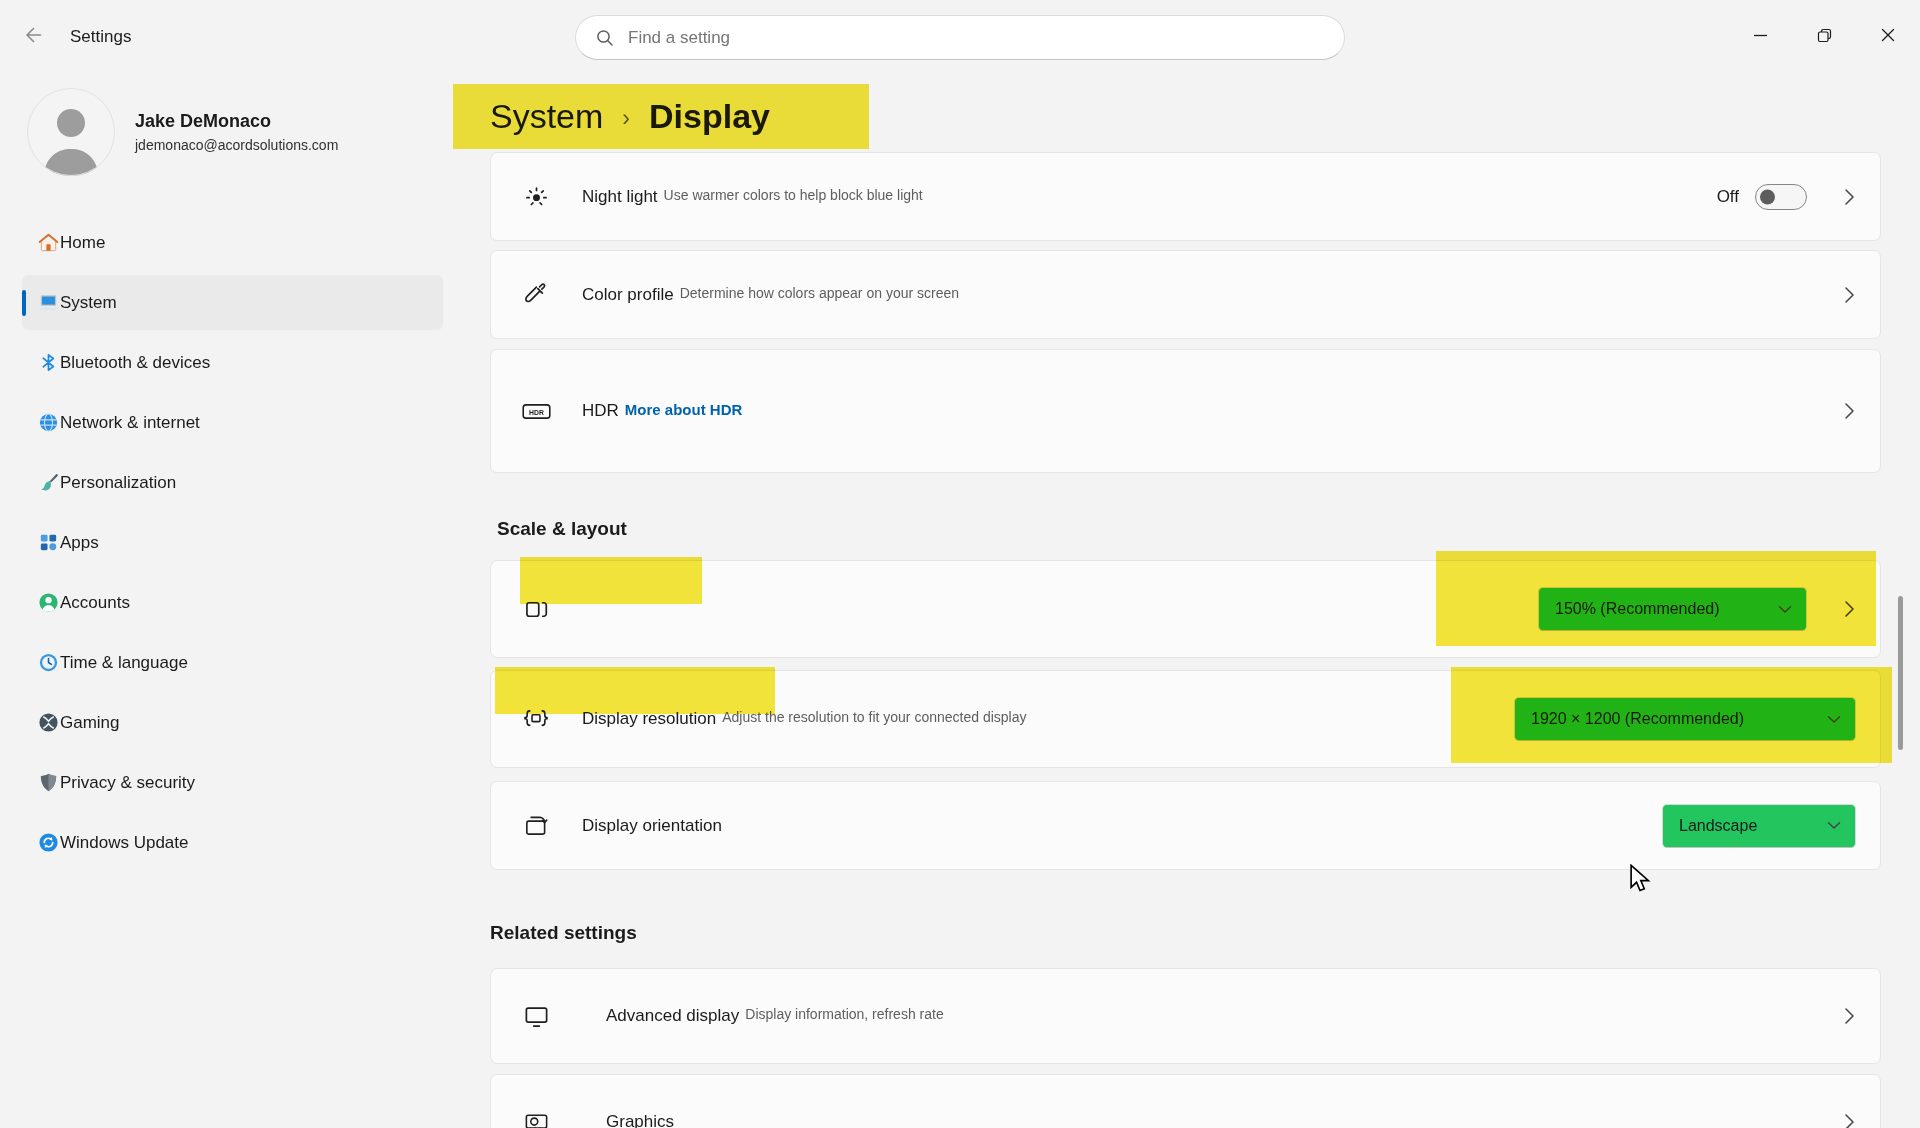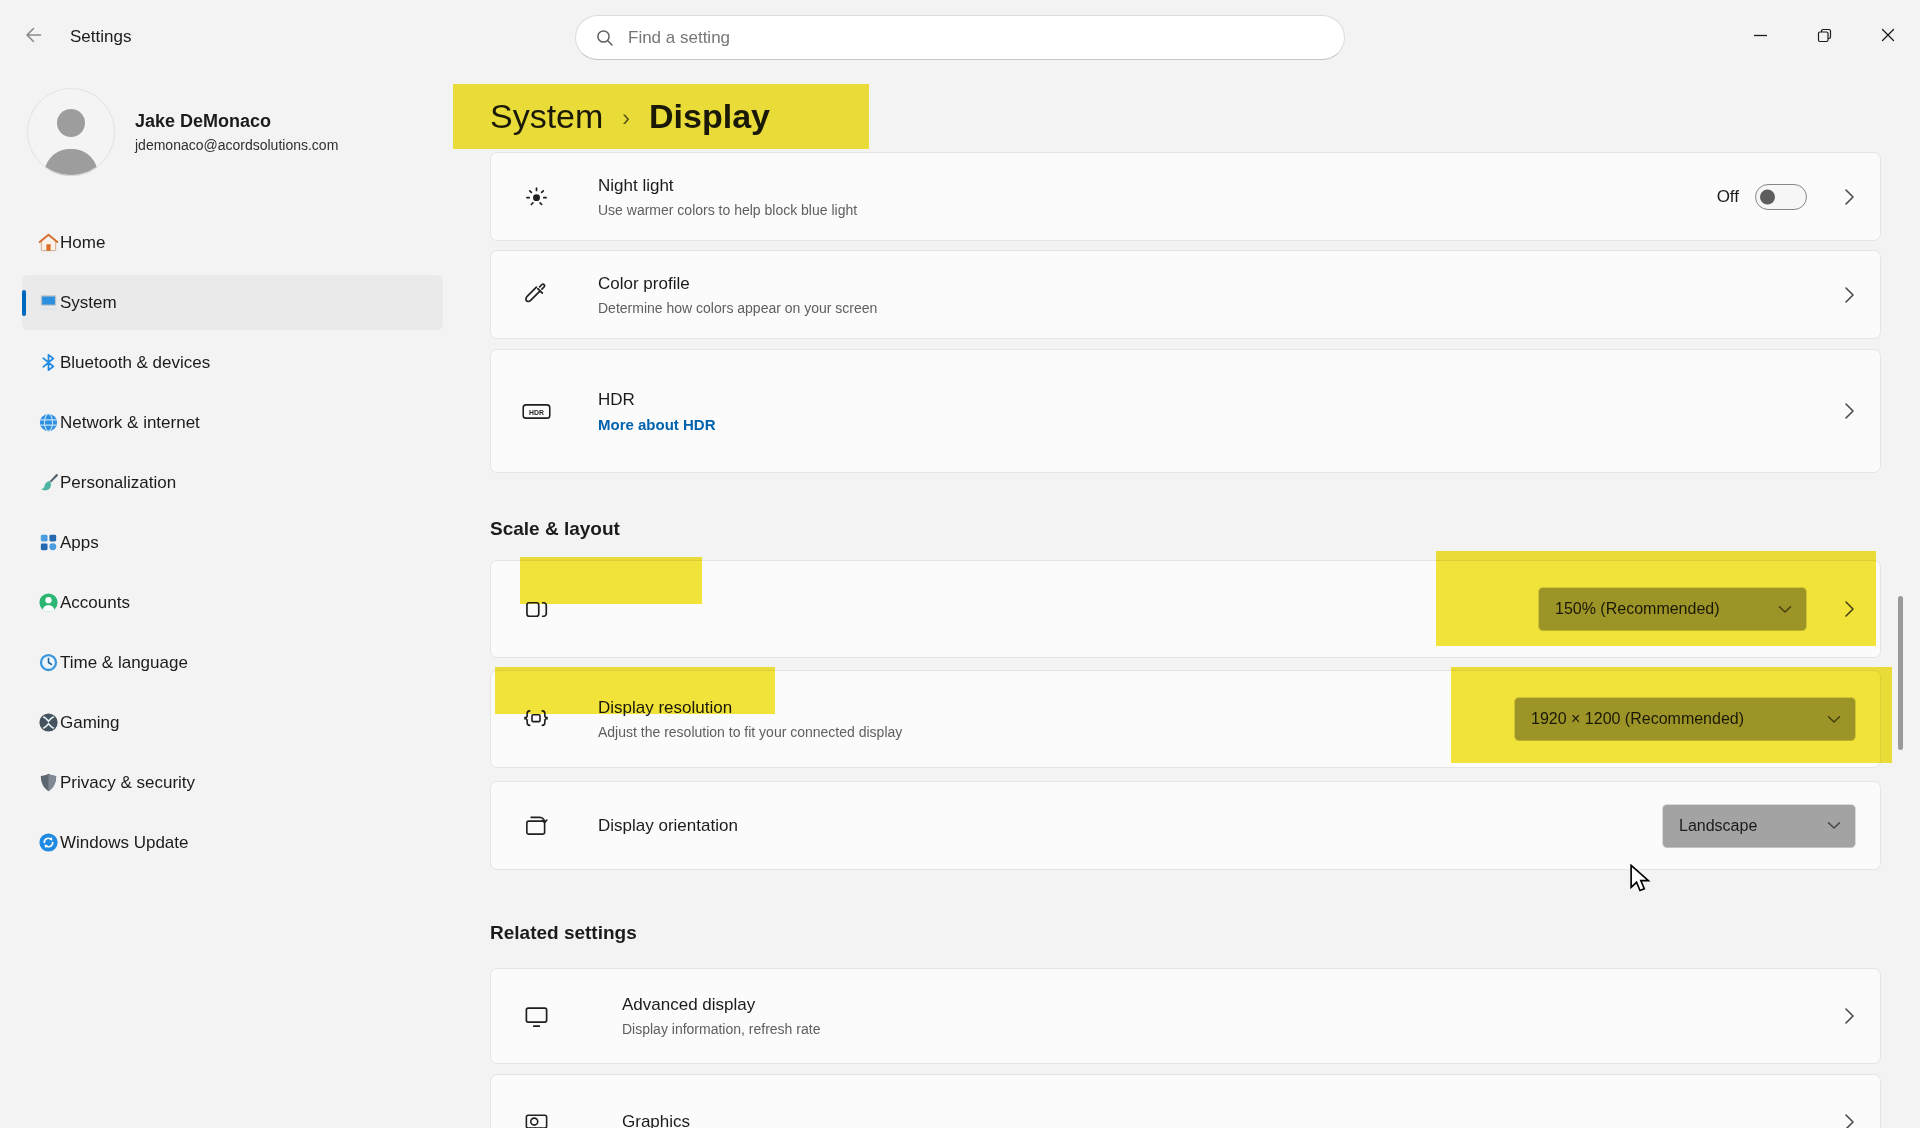--- a/index.html
+++ b/index.html
@@ -45,36 +45,36 @@
   .breadcrumb { height:66px; display:flex; align-items:center; font-size:34px; }
   .crumb-parent { font-weight:400; }
   .crumb-sep { font-size:23px; color:#5f5f5f; margin:5px 19px 0 19px; }
   .crumb-current { font-weight:600; }
 
   .cards { width:1391px; margin-top:3px; }
   .card { background:var(--card-bg,#fbfbfb); border:1px solid #e5e5e5; border-radius:7px; display:flex; align-items:center; padding:0 24px 0 29px; }
   .h89 { height:89px; } .h98 { height:98px; } .h109 { height:124px; } .h96 { height:96px;gap:24px; }
   .mt9 { margin-top:9px; } .mt10 { margin-top:10px; } .mt12 { margin-top:12px; } .mt13 { margin-top:13px; }
   .card-icon { width:32px; display:flex; justify-content:center; flex-shrink:0; }
-  .card-text { margin-left:46px; display:flex; flex-direction:column; gap:6px; }
+  .card-text { margin-left:30px; display:flex; flex-direction:row; gap:6px; }
   .card-title { font-size:17px; }
   .card-desc { font-size:14px; color:#5e5e5e; }
   .card-link { font-size:15px; font-weight:700; color:var(--link,#0062ad); }
   .card-right { margin-left:auto; display:flex; align-items:center; }
   .chev-right { margin-left:36px; display:flex; }
   .off-label { font-size:17px; }
   .toggle { width:52px; height:26px; border:1px solid #868686; border-radius:14px; background:#f6f6f6; position:relative; margin-left:16px; }
   .toggle .knob { position:absolute; left:4px; top:50%; transform:translateY(-50%); width:15px; height:15px; border-radius:50%; background:#5d5d5d; }
-  .dropdown { height:44px; background:#a3a3a3; border:1px solid #d9d9d9; border-bottom-color:#c2c2c2; border-radius:5px; display:flex; align-items:center; justify-content:space-between; padding:0 14px 0 16px; font-size:16px; }
+  .dropdown { height:44px; background:#22c55e; border:1px solid #d9d9d9; border-bottom-color:#c2c2c2; border-radius:5px; display:flex; align-items:center; justify-content:space-between; padding:0 14px 0 16px; font-size:16px; }
   .dd-scale { width:269px; }
   .dd-res { width:342px; }
   .dd-orient { width:194px; }
 
   .section-heading { font-size:19px; font-weight:600; }
-  .sh-scale { margin:45px 0 20px 0; }
+  .sh-scale { margin:45px 0 20px 7px; }
   .sh-related { margin:52px 0 24px 0; }
 
   
   .hl { position:absolute; background:var(--highlight,#f5e73b); mix-blend-mode:multiply; z-index:40; pointer-events:none; }
   .hl-breadcrumb { left:453px; top:84px; width:416px; height:65px; }
   .hl-scale-label { left:520px; top:557px; width:182px; height:47px; }
   .hl-scale-value { left:1436px; top:551px; width:440px; height:95px; }
   .hl-res-label { left:495px; top:667px; width:280px; height:47px; }
   .hl-res-value { left:1451px; top:667px; width:441px; height:96px; }
 

